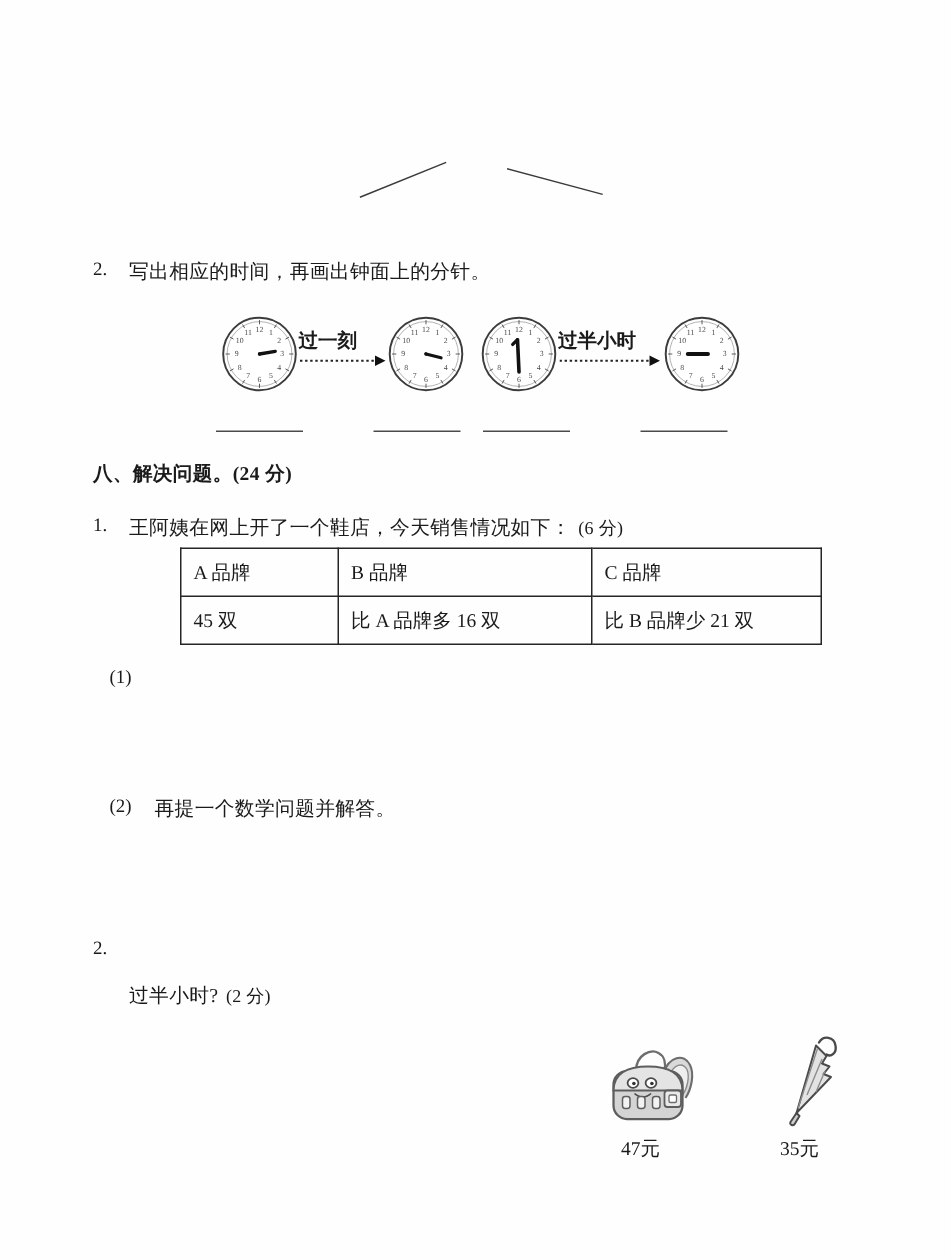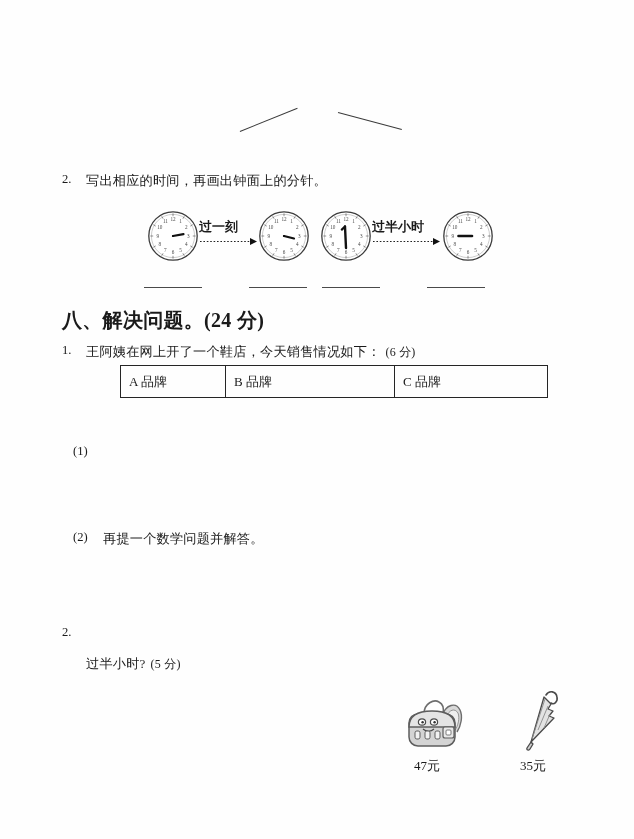--- a/index.html
+++ b/index.html
@@ -36,21 +36,21 @@
     white-space: nowrap;
     letter-spacing: 0.2px;
   }
   .qnum {
     position: absolute;
     font-size: 12.6px;
     white-space: nowrap;
   }
   .section-head {
     position: absolute;
-    font-size: 20px;
+    font-size: 13px;
     font-weight: bold;
     white-space: nowrap;
     letter-spacing: 0.3px;
   }
   .small-paren {
     font-size: 12px;
   }
   
   .clock {
     position: absolute;
@@ -287,31 +287,36 @@
     <span>王阿姨在网上开了一个鞋店，今天销售情况如下：</span><span class="small-paren" style="margin-left:5px;">(6 分)</span>
   </div>
 
   <table class="tbl" style="left:120px; top:365px;">
     <tbody>
         <tr>
       <td class="c1">A 品牌</td>
       <td class="c2">B 品牌</td>
       <td class="c3">C 品牌</td>
     </tr>
+    <tr>
+      <td class="c1">45 双</td>
+      <td class="c2">比 A 品牌多 16 双</td>
+      <td class="c3">比 B 品牌少 21 双</td>
+    </tr>
   </tbody>
     </table>
 
   <div class="qnum" style="left:73px; top:444px;">(1)</div>
 
   <div class="qnum" style="left:73px; top:530px;">(2)</div>
   <div class="qline" style="left:103px; top:529px;">再提一个数学问题并解答。</div>
 
   <div class="qnum" style="left:62px; top:625px;">2.</div>
   <div class="qline" style="left:86px; top:654px;">
-    <span>过半小时?</span><span class="small-paren" style="margin-left:5px;">(5 分)</span>
+    <span>过半小时?</span><span class="small-paren" style="margin-left:5px;">(2 分)</span>
   </div>
 
   <div class="art" style="left:402px; top:694px;">
     <svg width="68" height="58" viewBox="0 0 68 58">
       <path d="M22 20 C22 9, 32 5, 37 8 C41 10, 42 15, 41 20" fill="none" stroke="#6d6d6d" stroke-width="1.6"></path>
       <path d="M40 22 C44 10, 54 8, 58 16 C61 22, 59 32, 55 38" fill="#d9d9d9" stroke="#6d6d6d" stroke-width="1.4"></path>
       <path d="M44 24 C47 15, 53 14, 56 19 C58 24, 56 32, 53 36" fill="#efefef" stroke="#8a8a8a" stroke-width="0.9"></path>
       <rect x="7" y="20" width="46" height="32" rx="9" fill="#d4d4d4" stroke="#5d5d5d" stroke-width="1.5"></rect>
       <path d="M7 33 C7 22, 16 17, 30 17 C44 17, 53 22, 53 33 Z" fill="#e4e4e4" stroke="#5d5d5d" stroke-width="1.4"></path>
       <ellipse cx="20" cy="28" rx="3.6" ry="3.2" fill="#fff" stroke="#4a4a4a" stroke-width="1.2"></ellipse>

